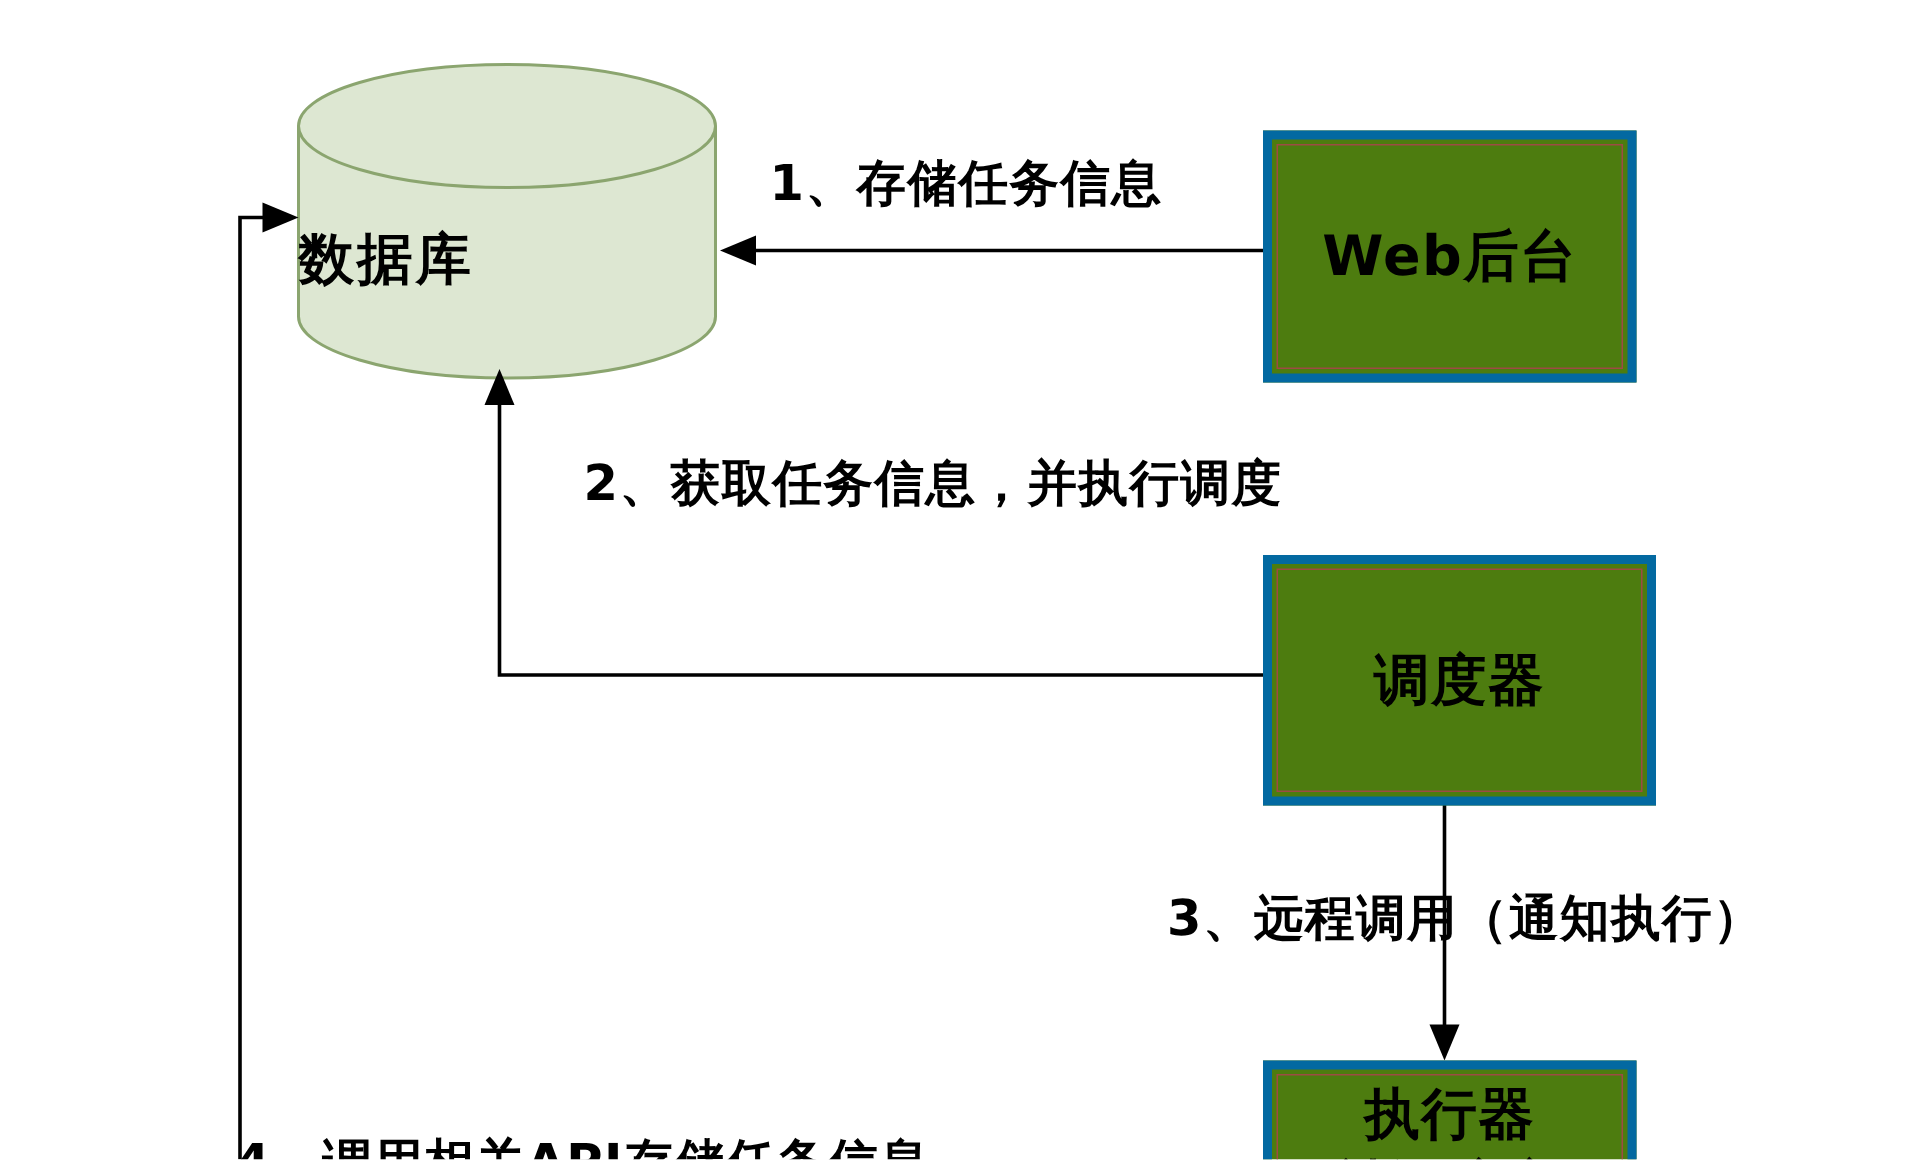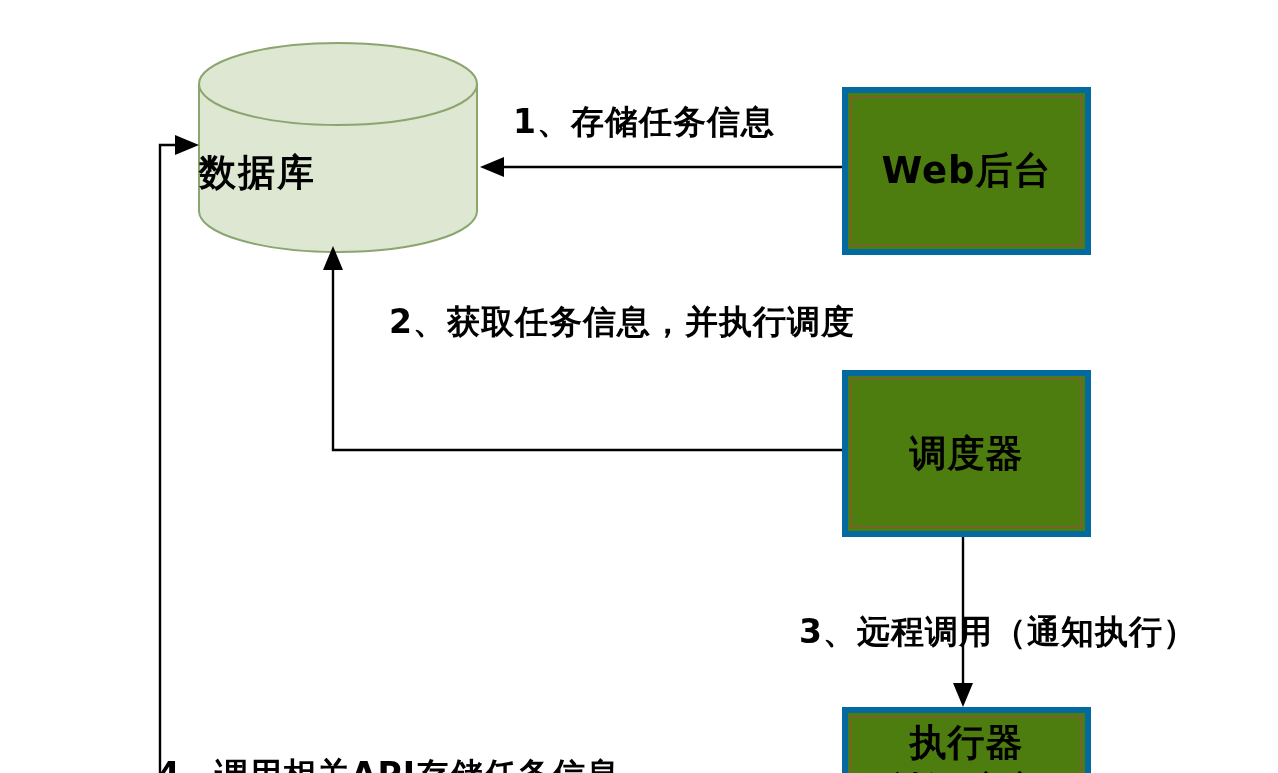--- a/index.html
+++ b/index.html
@@ -42,37 +42,37 @@
     text-align: center;
   }
   .node-label {
     font-size: 37px;
     font-weight: 600;
     letter-spacing: 1px;
     line-height: 48px;
     white-space: nowrap;
   }
   #web-backend-box { top: 87px;  height: 156px; }
-  #scheduler-box   { top: 370px; height: 155px; }
+  #scheduler-box   { top: 370px; height: 155px; padding-left: 13px; }
   #executor-box    { top: 707px; height: 150px; }
   #executor-box .node-label-wrap {
     justify-content: flex-start;
     padding-top: 6px;
   }
   .edge-label {
     position: absolute;
     font-size: 33px;
     font-weight: 600;
     letter-spacing: 1px;
     white-space: nowrap;
     text-align: right;
   }
   #edge1-label { left: 513px; top: 100px; }
   #edge2-label { left: 352px; top: 300px; margin-left: 37px; }
-  #edge3-label { left: 799px; top: 590px; margin-top: 20px; }
+  #edge3-label { left: 778px; top: 590px; }
   #edge4-label { left: 157px; top: 753px; }
   #database-label {
     position: absolute;
     left: 199px; top: 148px;
     width: 278px;
     text-align: left;
     font-size: 37px;
     font-weight: 600;
     letter-spacing: 2px;
   }

